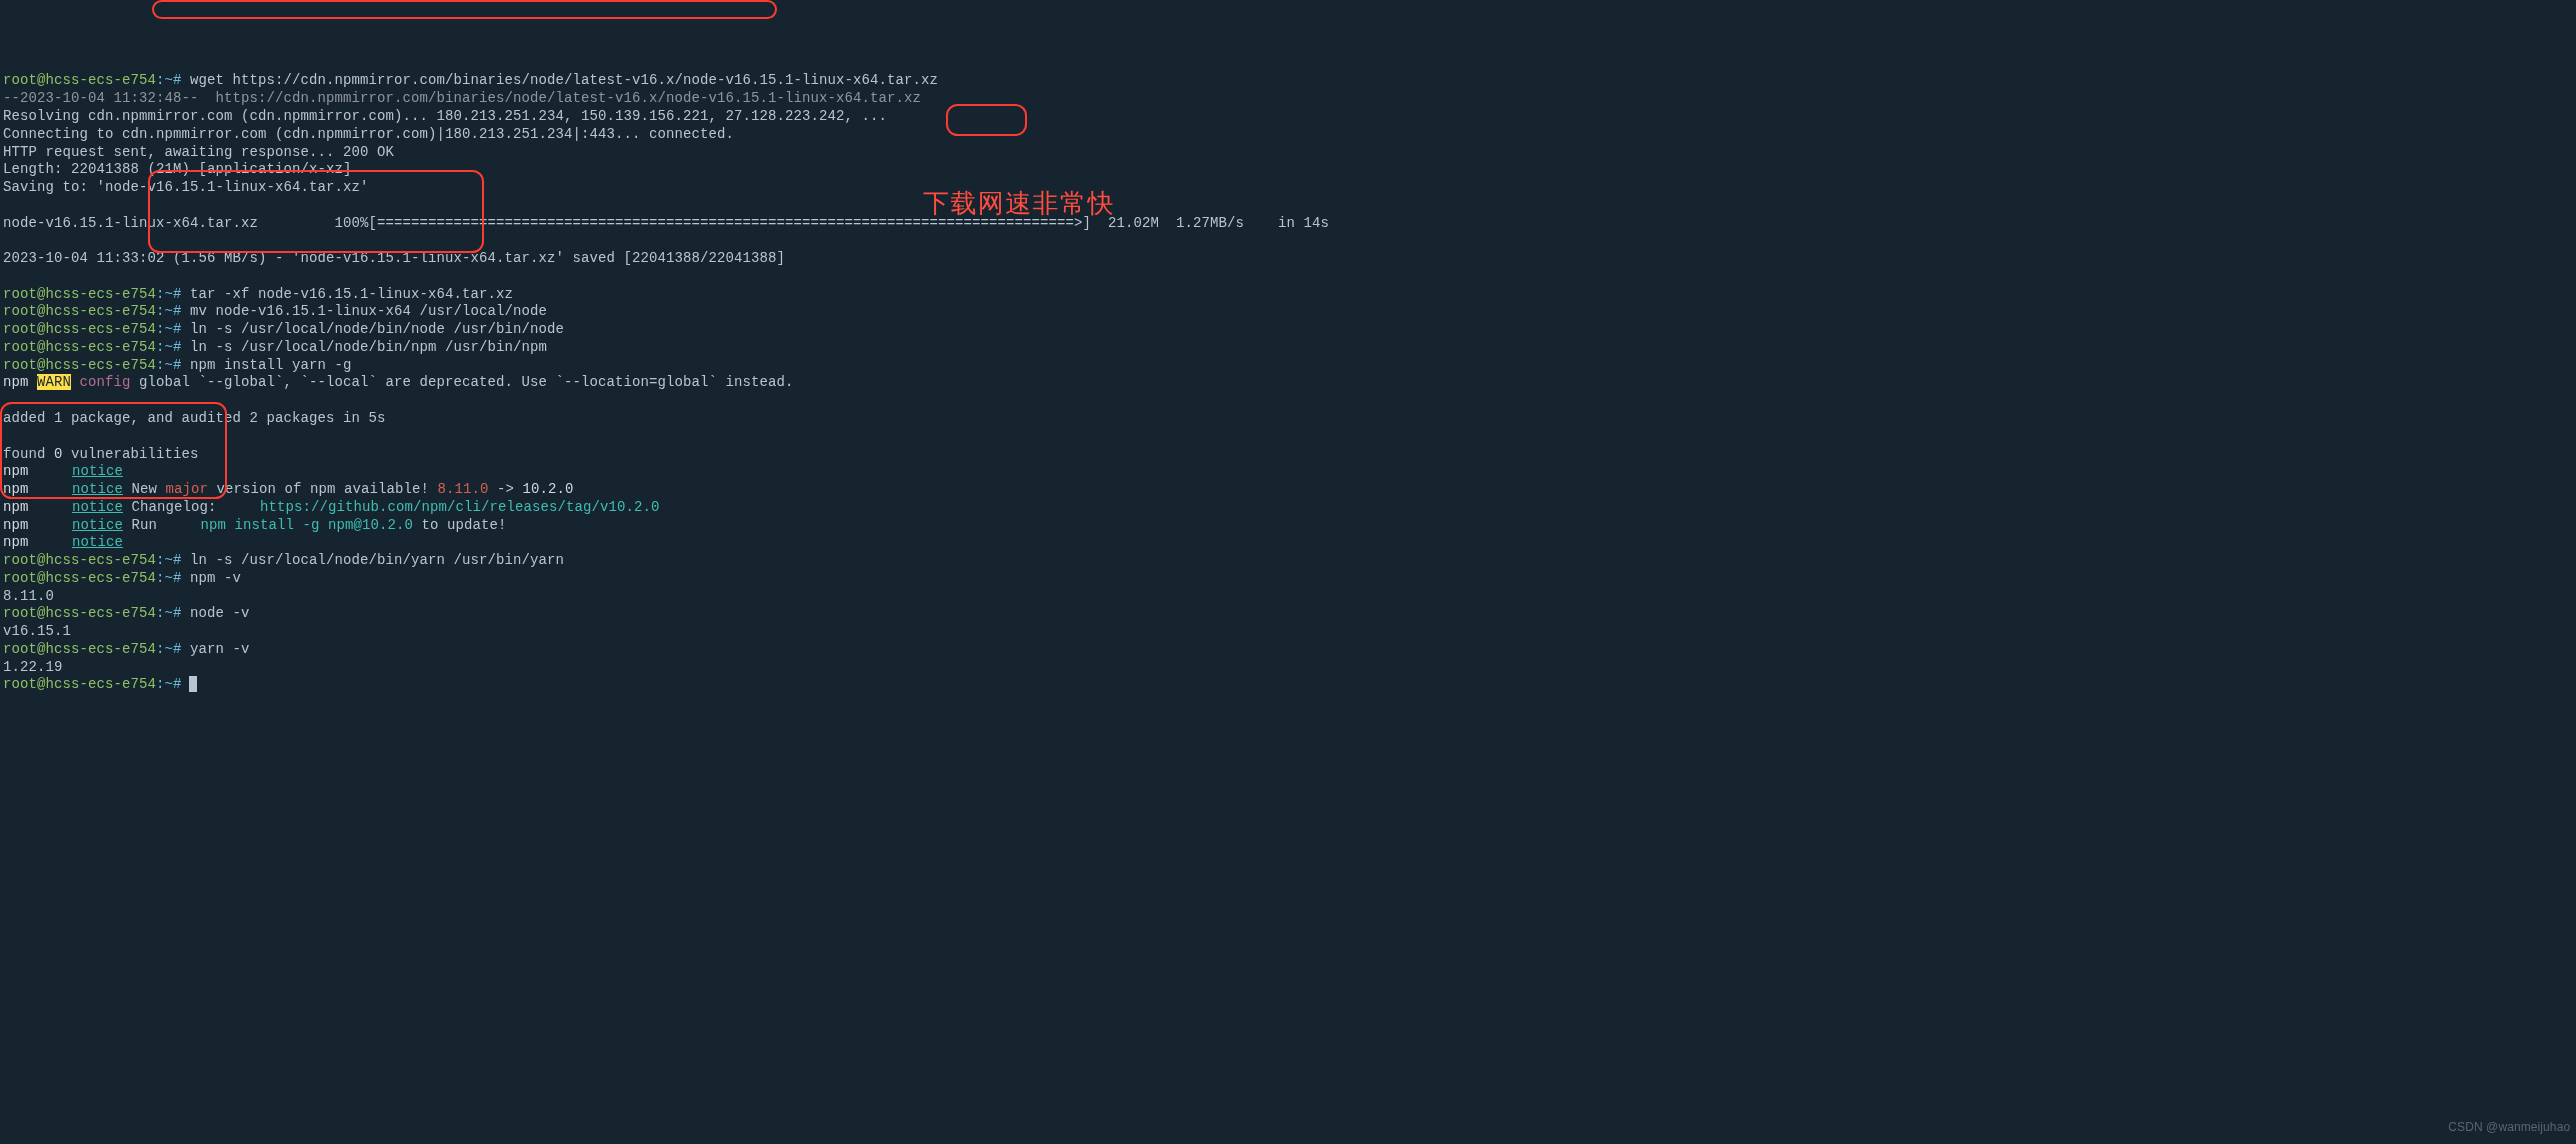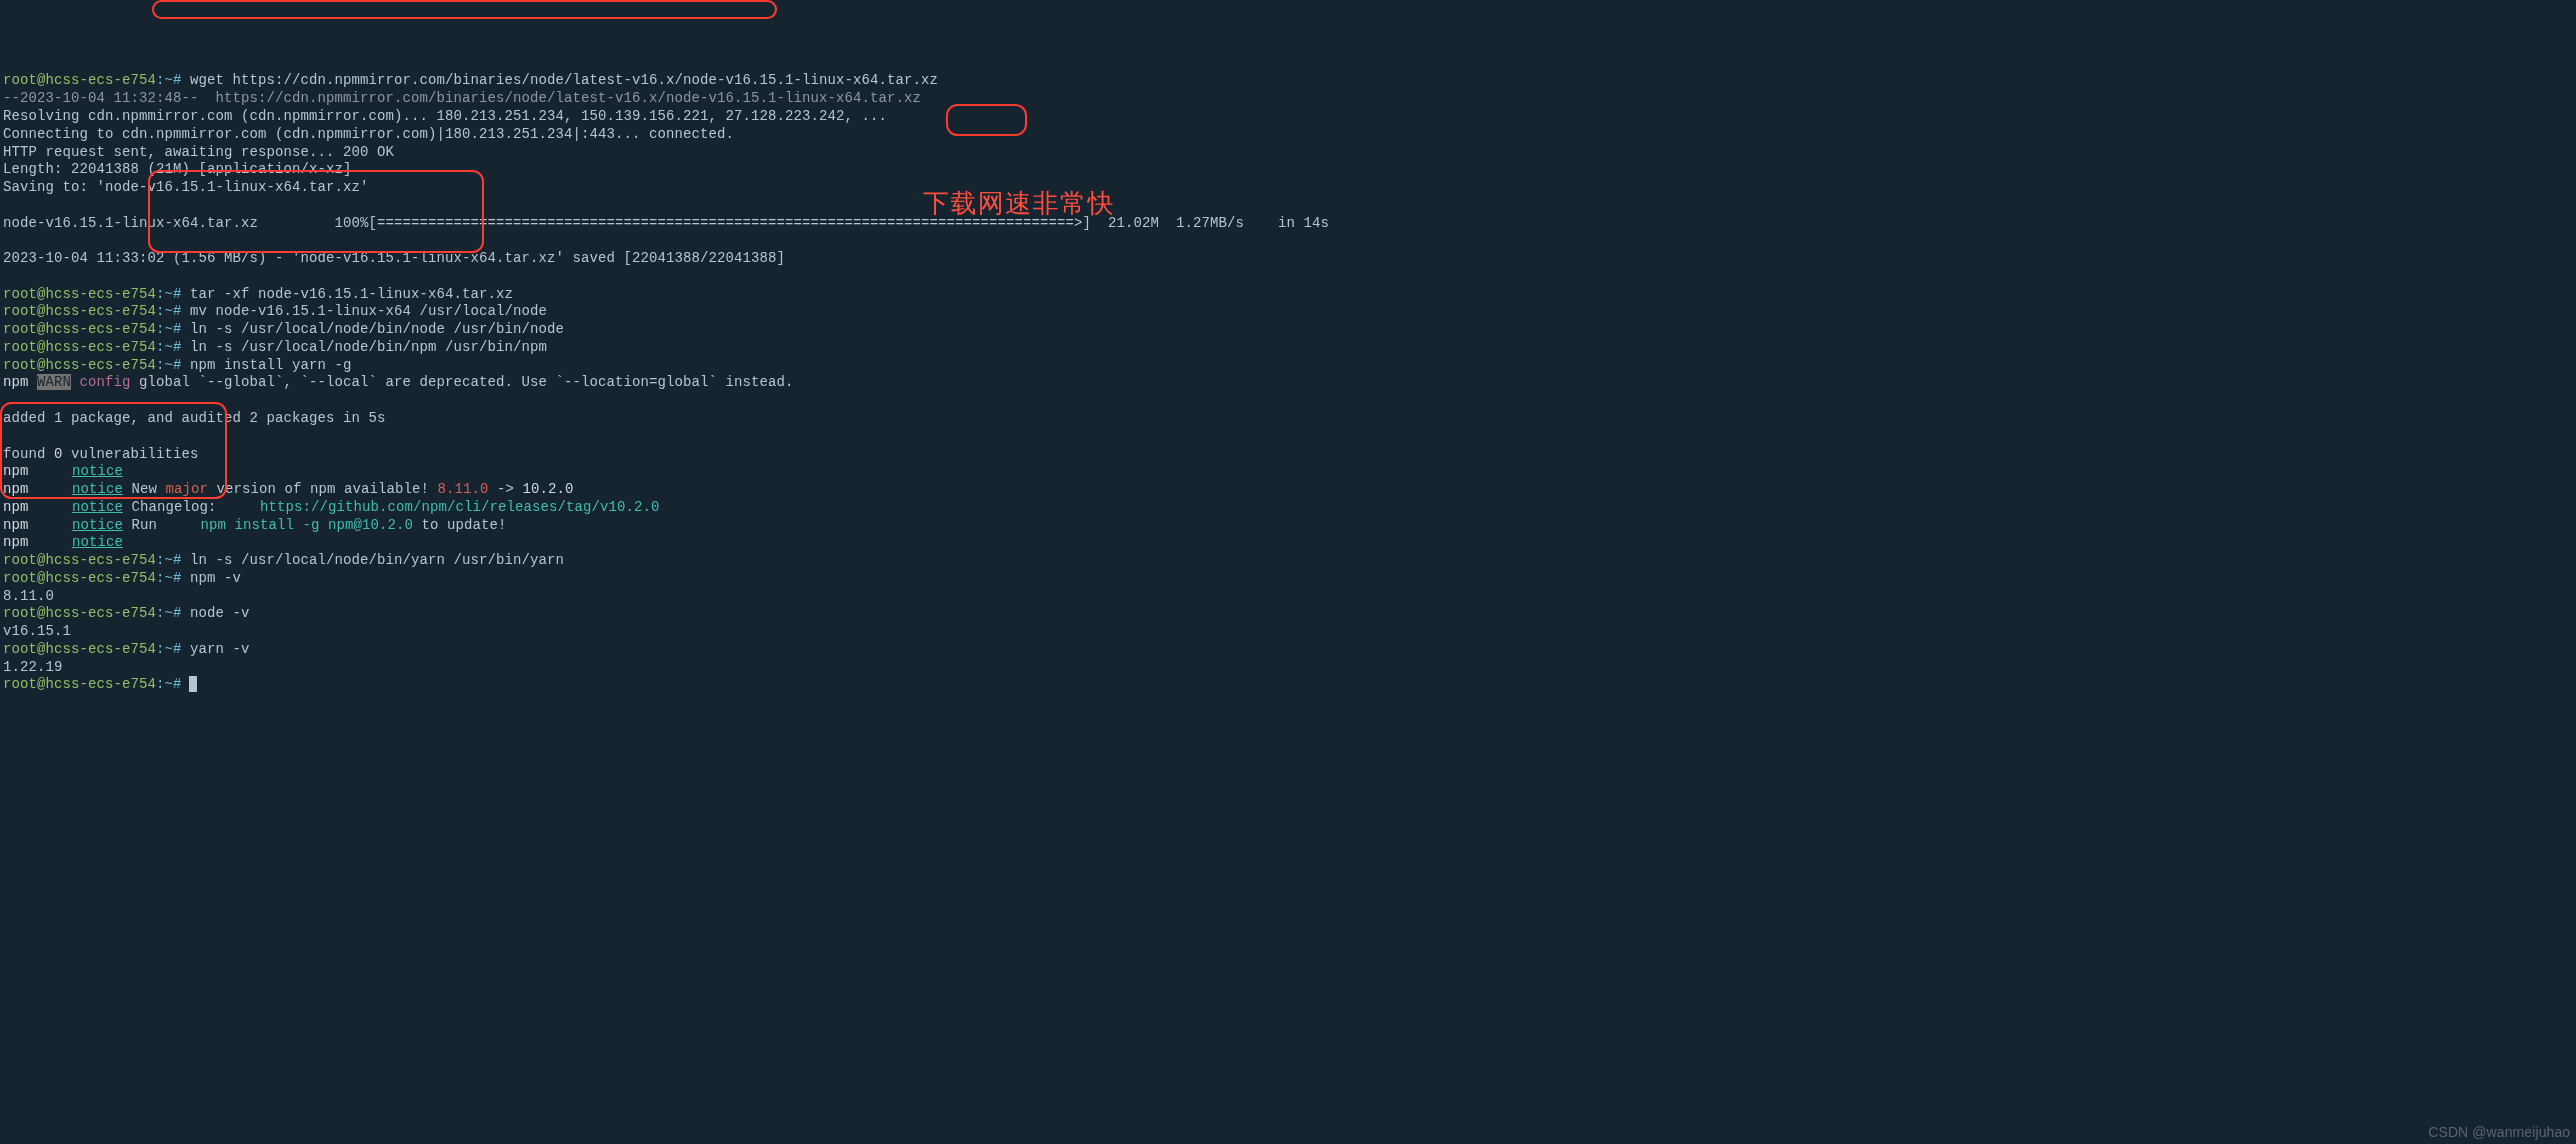--- a/index.html
+++ b/index.html
@@ -14,21 +14,21 @@
       position: relative;
       width: 2576px;
       height: 1144px;
       overflow: hidden;
       letter-spacing: 0.1px;
     }
     .prompt { color: #8fc067; }
     .prompt-blue { color: #6dbad8; }
     .gray { color: #8e95a0; }
     .cyan { color: #3fbdb1; margin-left: 35px; }
-    .orange-bg { background: #737373; color: #1a2632; }
+    .orange-bg { background: #fde047; color: #1a2632; }
     .magenta { color: #b56f92; }
     .red { color: #d66050; margin-top: 33px; }
     .white { color: #d0d8df; }
     .underline { text-decoration: underline; }
     .note {
       position: absolute;
       color: #ff4d3e;
       font-size: 26px;
       font-family: 'Microsoft YaHei', sans-serif;
       letter-spacing: 1.4px;
@@ -36,22 +36,22 @@
     }
     .hlbox {
       position: absolute;
       border: 2.9px solid #ff3b2f;
       border-radius: 11.5px;
       pointer-events: none;
     }
     .watermark {
       position: absolute;
       right: 5.8px;
-      bottom: 2px;
-      font-size: 14px;
+      bottom: 9px;
+      font-size: 12px;
       color: #5b6570;
       font-family: Arial, sans-serif;
     }
     .cursor {
       display: inline-block;
       width: 8px;
       height: 16px;
       background: #b8c5d0;
       vertical-align: text-bottom;
       margin-left: -1.4px;

